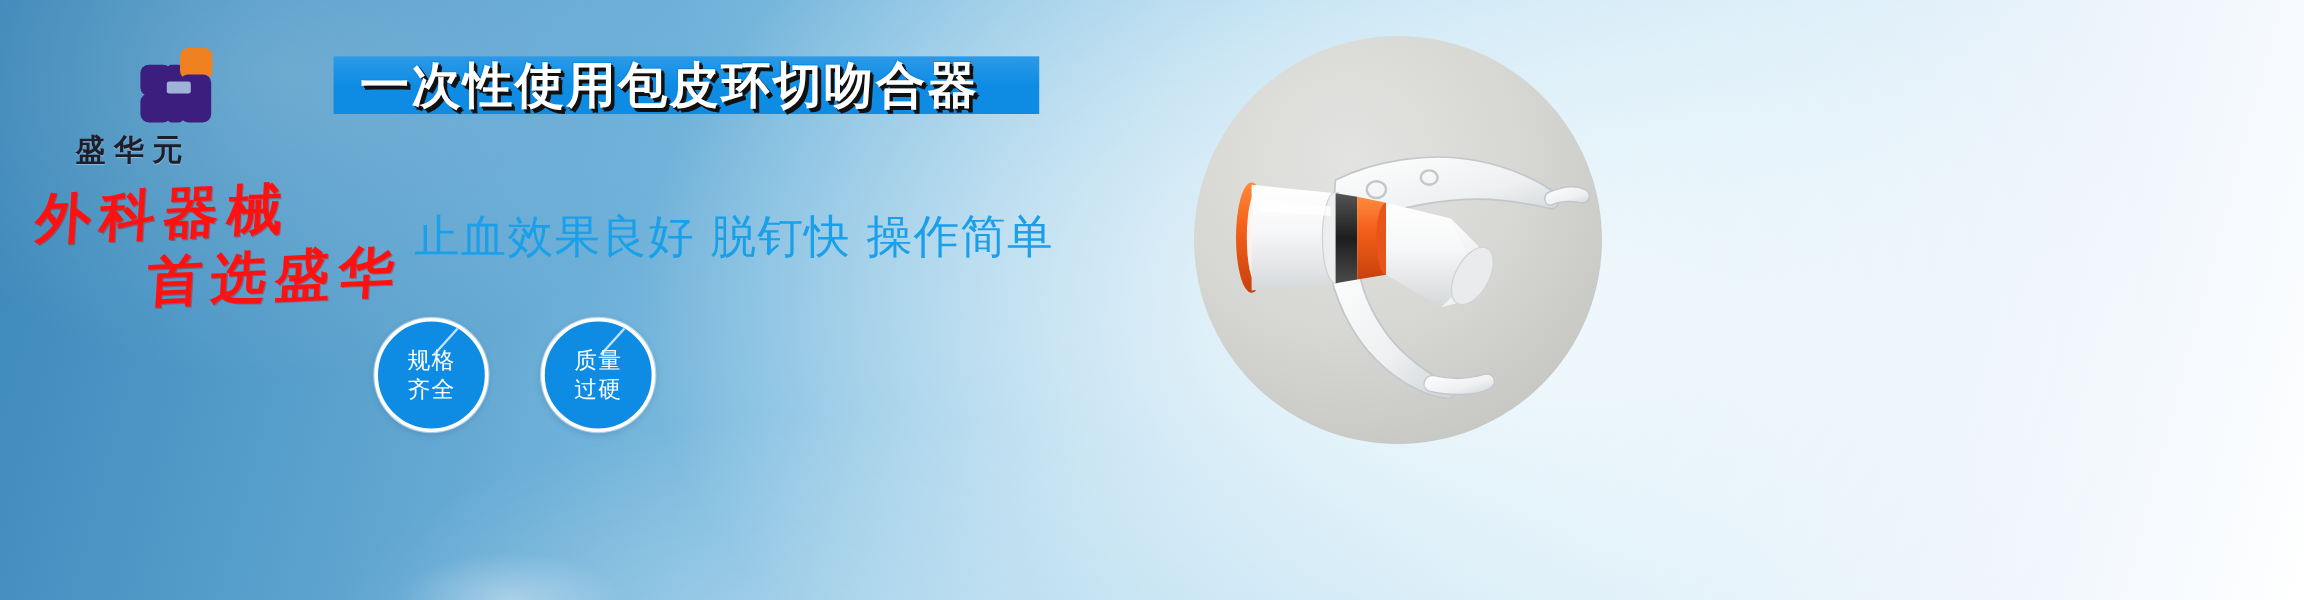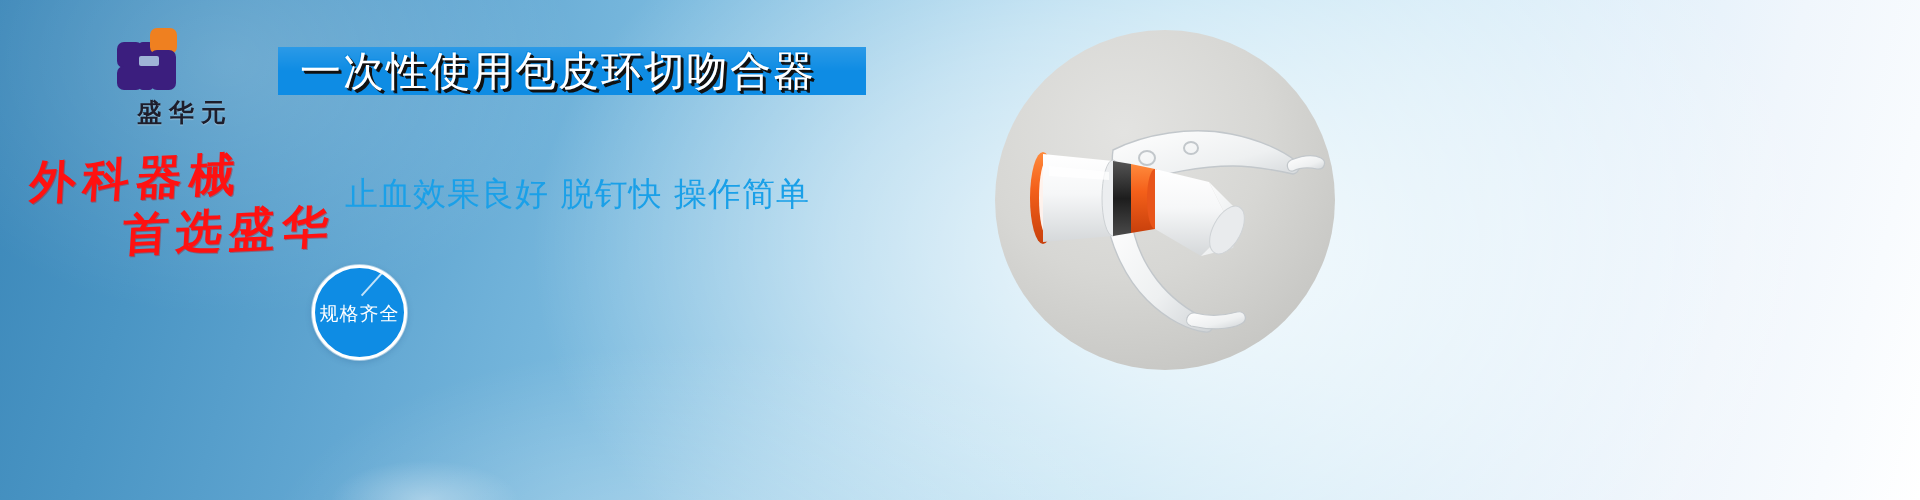--- a/index.html
+++ b/index.html
@@ -39,22 +39,22 @@
   }
   #glow-bottom {
     position:absolute; left:260px; bottom:-260px;
     width:900px; height:420px;
     background:radial-gradient(ellipse at center, rgba(255,255,255,0.30) 0%, rgba(255,255,255,0) 70%);
     pointer-events:none;
   }
 
   
   #logo-block {
-    position:absolute; left:63px; top:28px;
-    width:170px; text-align:right;
+    position:absolute; left:63px; top:40px;
+    width:170px; text-align:left;
   }
   #logo-mark {
     width:62px; height:62px; margin:0 auto;
     position:relative;
   }
   .lm { position:absolute; border-radius:7px; }
   .lm-a { left:0px;  top:14px; width:26px; height:26px; background:#3b1e7e; }
   .lm-b { left:0px;  top:38px; width:26px; height:24px; background:#3b1e7e; border-radius:7px; }
   .lm-c { left:22px; top:14px; width:14px; height:48px; background:#3b1e7e; border-radius:4px; }
   .lm-d { left:33px; top:0px;  width:27px; height:26px; background:#ef8020; }
@@ -100,58 +100,58 @@
     background:#0e8ce4;
   }
   #title-bar-shine {
     position:absolute; left:0; top:0; width:100%; height:50%;
     background:linear-gradient(180deg, rgba(255,255,255,0.12), rgba(255,255,255,0));
   }
   #title-text {
     position:absolute; left:300px; top:44px;
     width:600px;
     font-size:41px;
-    font-weight:normal;
+    font-weight:bold;
     letter-spacing:2px;
     color:#ffffff;
     white-space:nowrap;
     font-family:"DejaVu Sans","Liberation Sans",sans-serif;
     text-shadow:
       3px 3px 0 #111111,
       2px 2px 0 #111111,
       -1px -1px 0 #0e8ce4,
       1px -1px 0 #0e8ce4,
       -1px 1px 0 #0e8ce4;
   }
 
   
   #subtitle {
     position:absolute; left:345px; top:172px;
-    font-size:33px;
+    font-size:38px;
     letter-spacing:1px;
     color:#1aa0e8;
     white-space:nowrap;
     font-family:"DejaVu Sans","Liberation Sans",sans-serif;
   }
 
   
   #features {
     position:absolute; left:312px; top:265px;
     display:flex;
     gap:44px;
   }
   .feature {
     position:relative;
     width:95px; height:95px;
     border-radius:50%;
     background:#0e8ce4;
     border:3px solid #ffffff;
     box-shadow:0 0 0 1px rgba(255,255,255,0.5), 0 2px 6px rgba(30,80,130,0.25);
     display:flex;
-    flex-direction:row;
+    flex-direction:column;
     align-items:center;
     justify-content:center;
     overflow:hidden;
   }
   .feature-slash {
     position:absolute;
     right:14px; top:14px;
     width:34px; height:2px;
     background:rgba(255,255,255,0.75);
     transform:rotate(-48deg);
@@ -219,20 +219,25 @@
   </div>
   <div id="title-text">一次性使用包皮环切吻合器</div>
 
   <div id="subtitle">止血效果良好 脱钉快 操作简单</div>
 
   <div id="features">
     <div class="feature">
       <span class="feature-slash"></span>
       <span class="feature-line">规格</span>
       <span class="feature-line">齐全</span>
+    </div>
+    <div class="feature">
+      <span class="feature-slash"></span>
+      <span class="feature-line">质量</span>
+      <span class="feature-line">过硬</span>
     </div>
   </div>
 
   <div id="product-wrap">
     <div id="product-disc"></div>
     <svg id="device" viewBox="0 0 340 340">
       <defs>
         <linearGradient id="gWhite" x1="0" y1="0" x2="0" y2="1">
           <stop offset="0%" stop-color="#ffffff"></stop>
           <stop offset="45%" stop-color="#f6f7f8"></stop>

